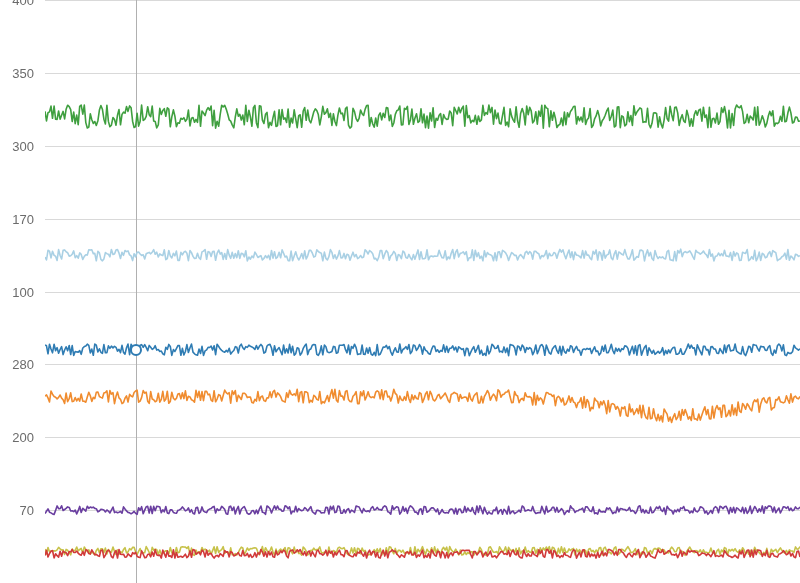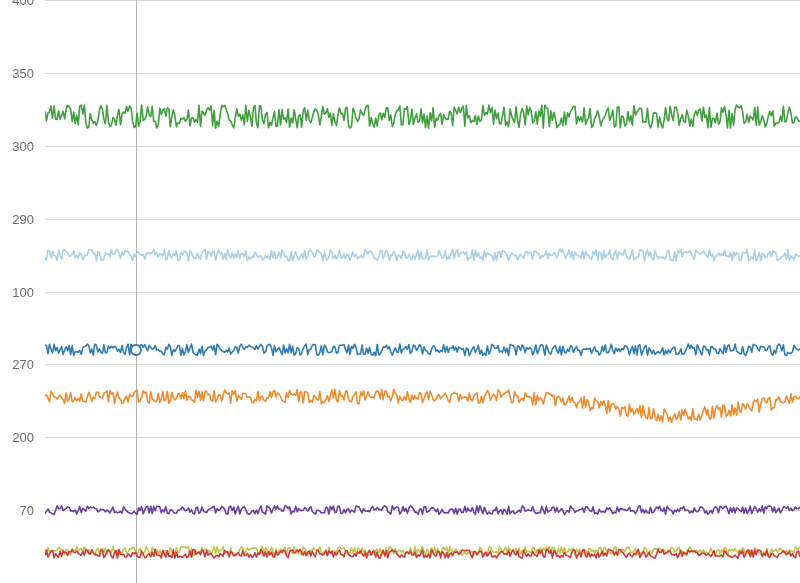--- a/index.html
+++ b/index.html
@@ -65,23 +65,23 @@
   }
 </style>
 </head>
 <body>
 
 <div class="chart">
 
   <div class="y-tick-label" style="top: 0px;">400</div>
   <div class="y-tick-label" style="top: 72.875px;">350</div>
   <div class="y-tick-label" style="top: 145.75px;">300</div>
-  <div class="y-tick-label" style="top: 218.625px;">290</div>
+  <div class="y-tick-label" style="top: 218.625px;">170</div>
   <div class="y-tick-label" style="top: 291.5px;">100</div>
-  <div class="y-tick-label" style="top: 364.375px;">270</div>
+  <div class="y-tick-label" style="top: 364.375px;">280</div>
   <div class="y-tick-label" style="top: 437.25px;">200</div>
   <div class="y-tick-label" style="top: 510.125px;">70</div>
 
   <div class="plot">
 
   <div class="gridline" style="top: 510.125px;"></div>
       <div class="gridline" style="top: 437.25px;"></div>
       <div class="gridline" style="top: 364.375px;"></div>
       <div class="gridline" style="top: 291.5px;"></div>
       <div class="gridline" style="top: 218.625px;"></div>

